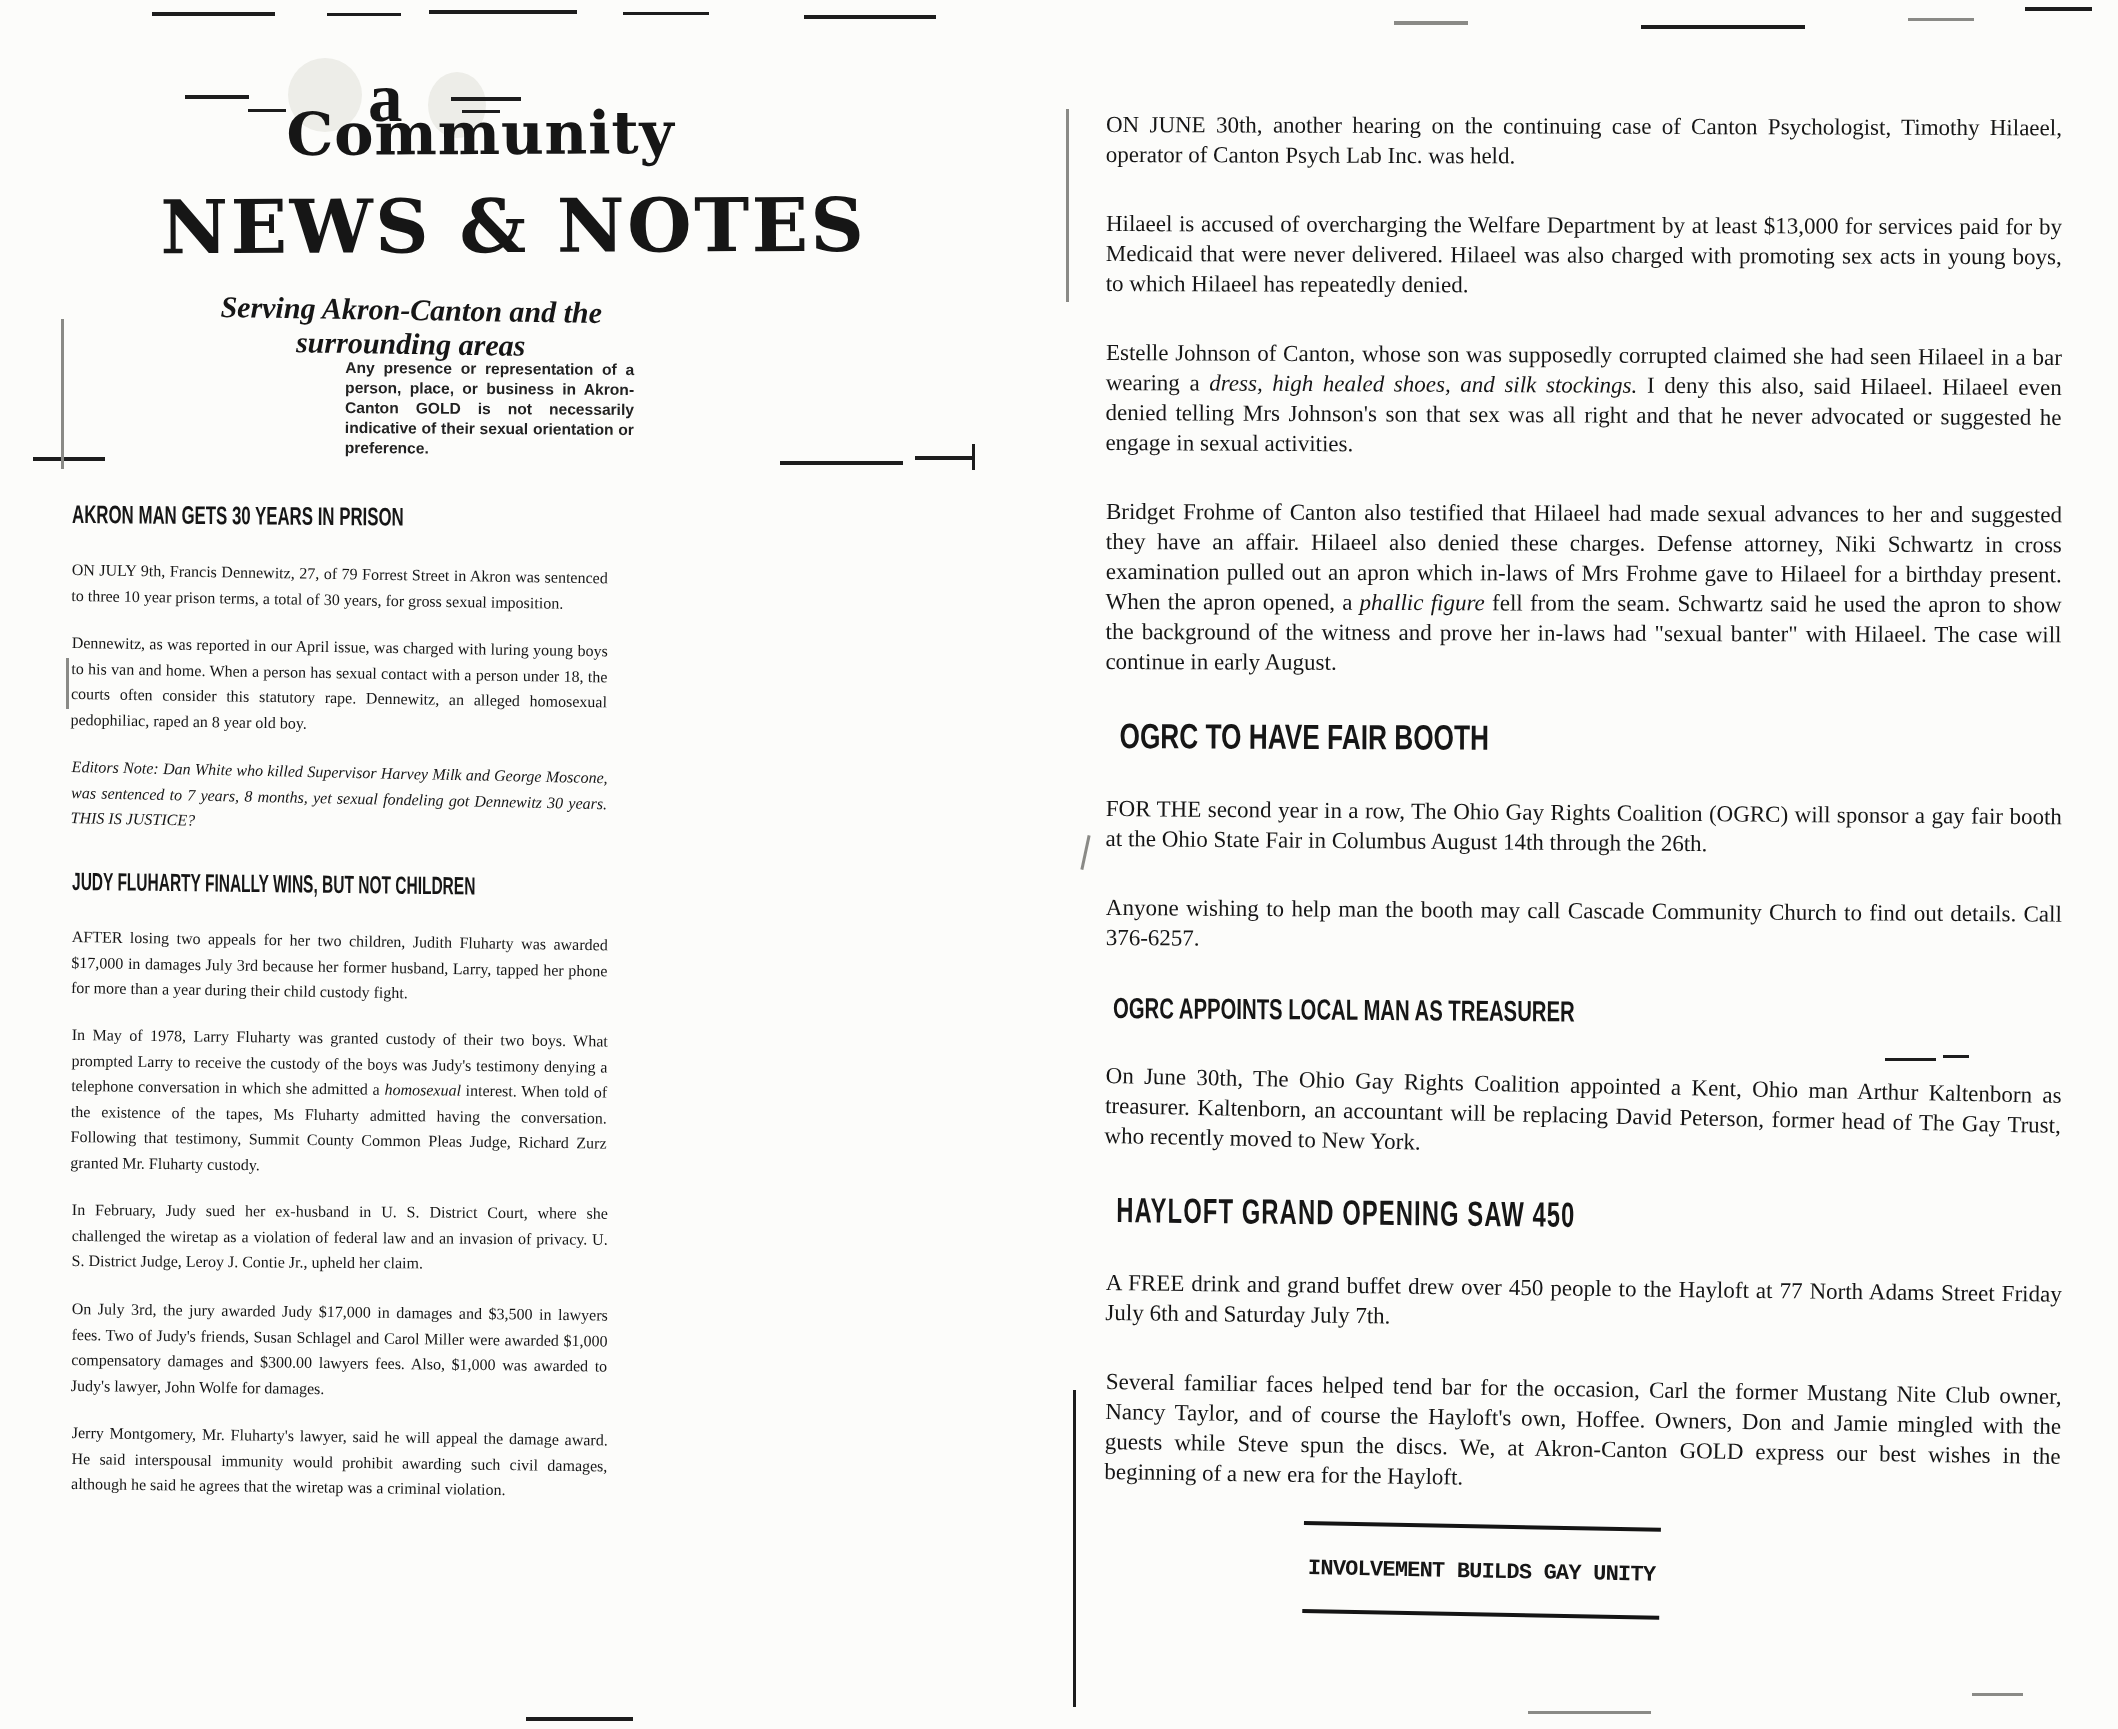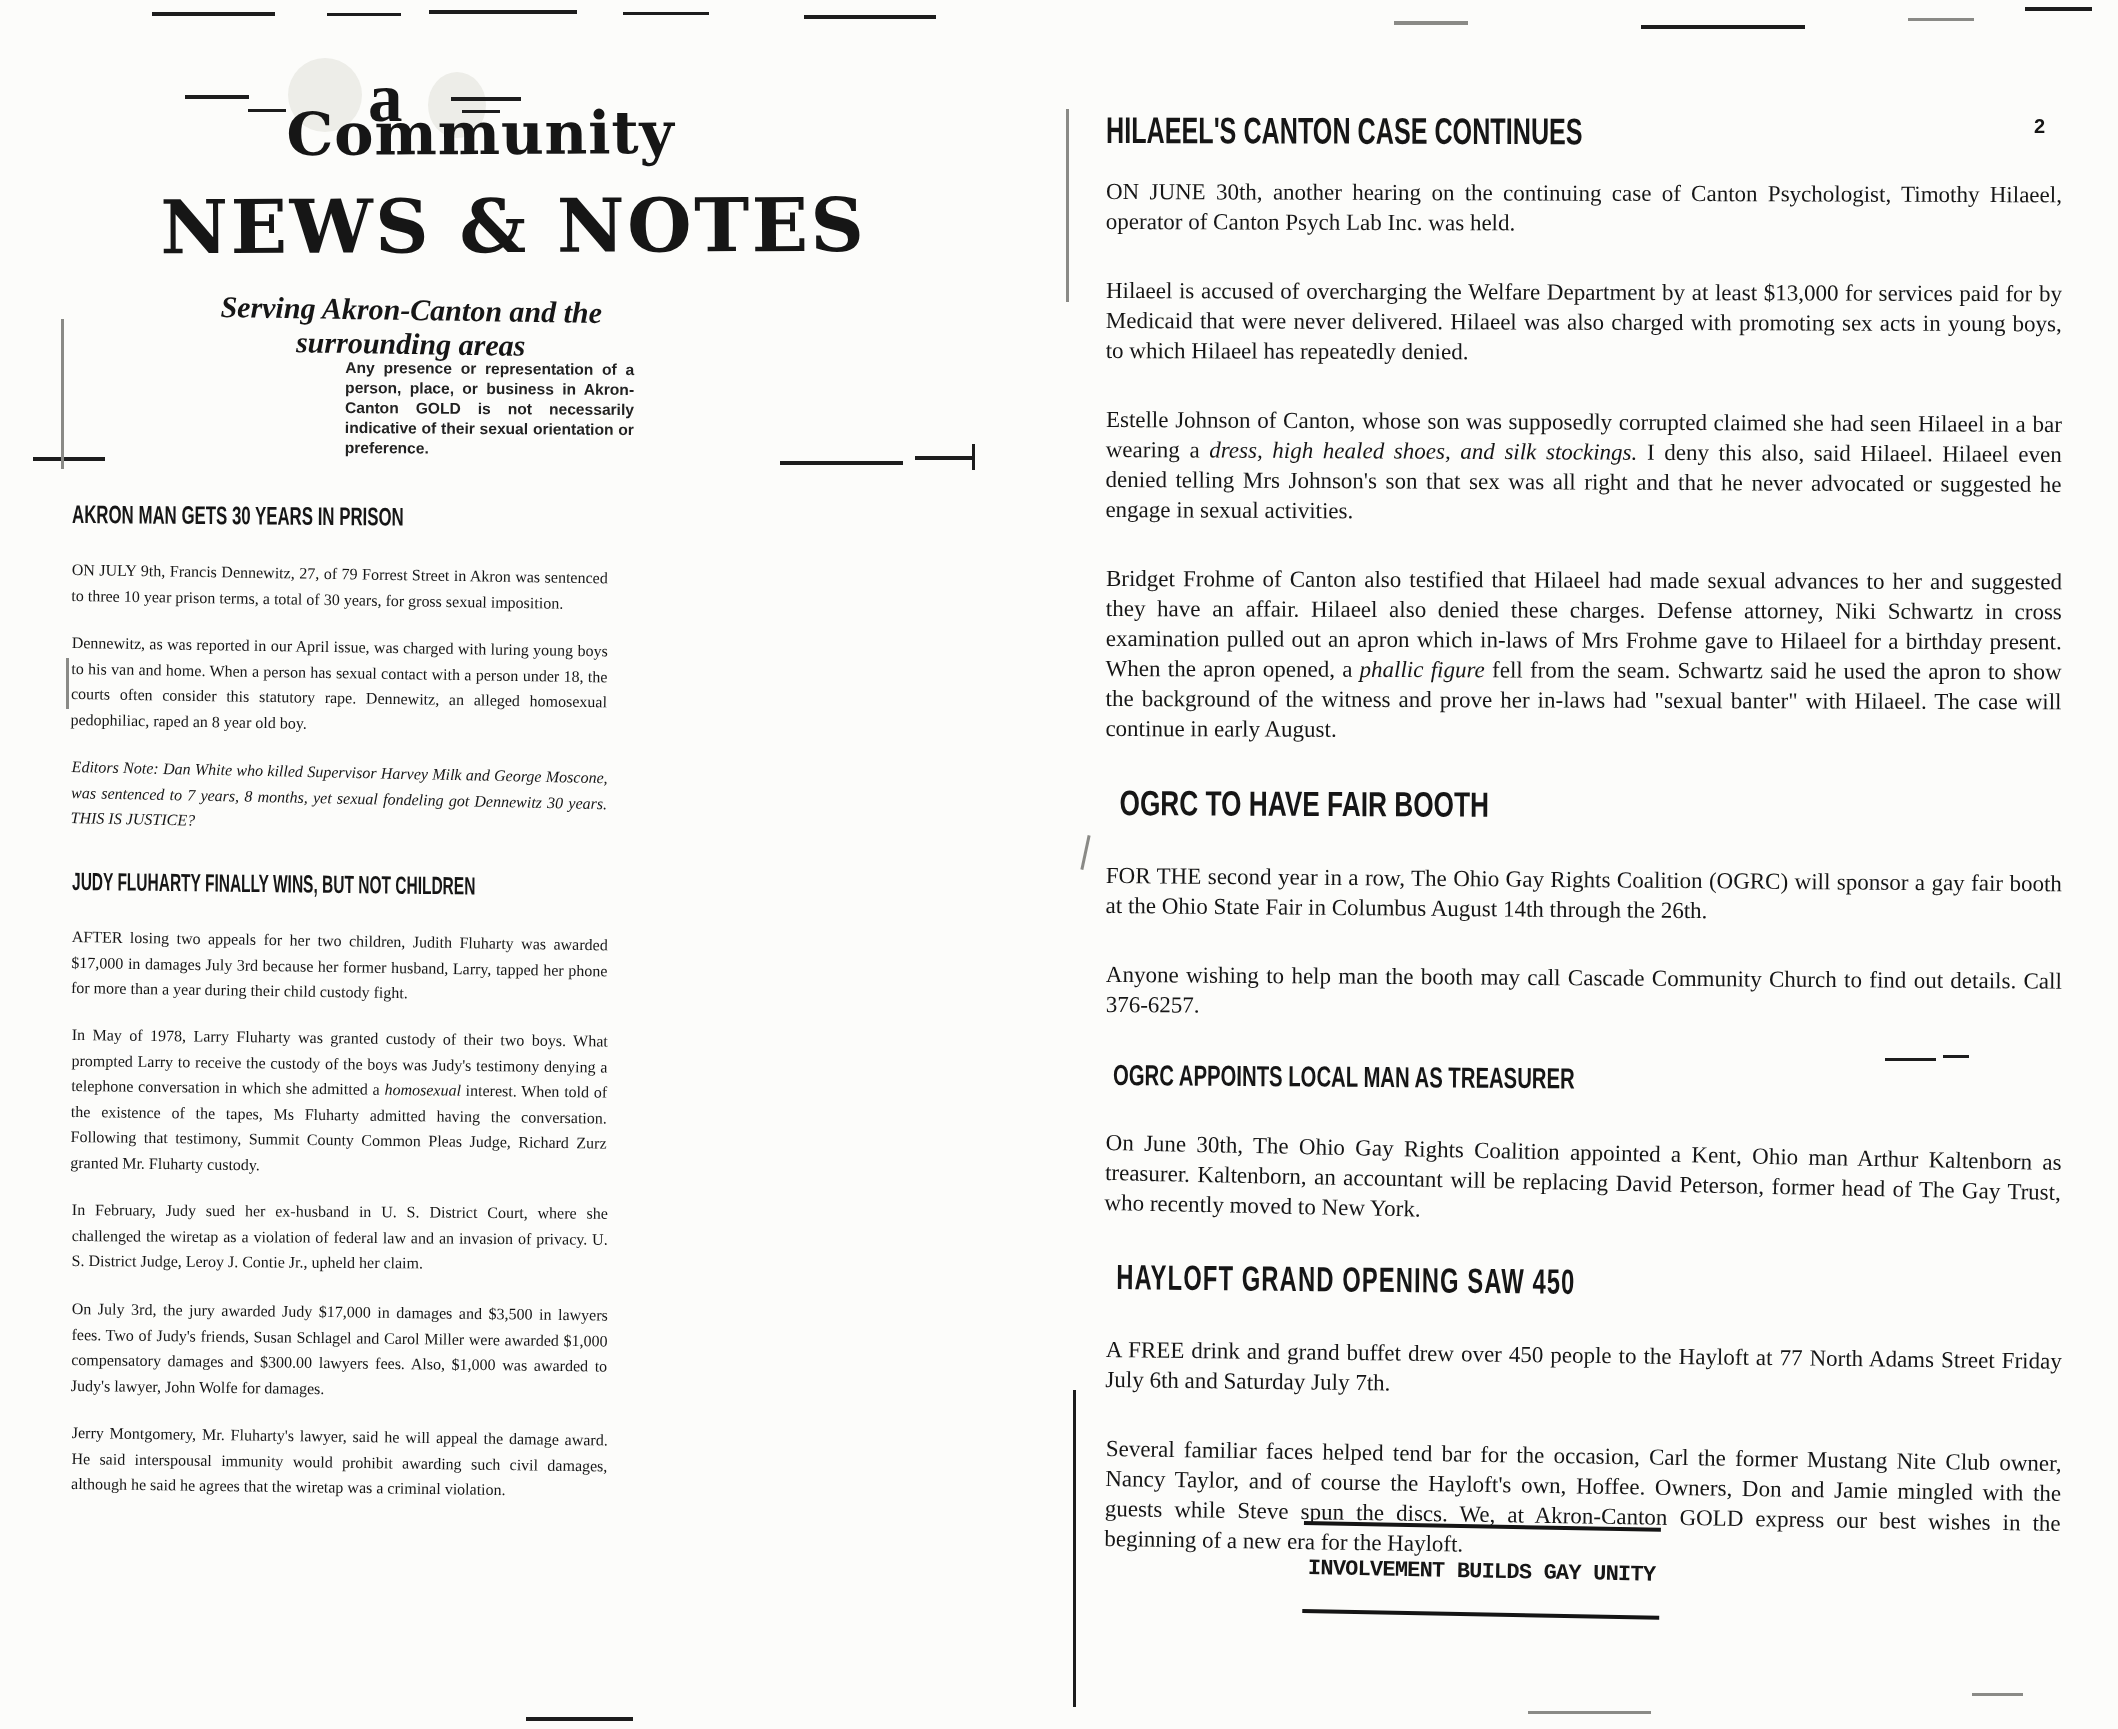--- a/index.html
+++ b/index.html
@@ -167,24 +167,20 @@
       <p class="r07"><span>In May of 1978, Larry Fluharty was granted custody of their two boys.  What prompted Larry to receive the custody of the boys was Judy's testimony denying a telephone conversation in which she admitted a </span><i>homosexual</i><span> interest.  When told of the existence of the tapes, Ms Fluharty admitted having the conversation.  Following that testimony, Summit County Common Pleas Judge, Richard Zurz granted Mr. Fluharty custody.</span></p>
       <p class="r04">In February, Judy sued her ex-husband in U. S. District Court, where she challenged the wiretap as a violation of federal law and an invasion of privacy. U. S. District Judge, Leroy J. Contie Jr., upheld her claim.</p>
       <p class="r07">On July 3rd, the jury awarded Judy $17,000 in damages and $3,500 in lawyers fees.  Two of Judy's friends, Susan Schlagel and Carol Miller were awarded $1,000 compensatory damages and $300.00 lawyers fees.  Also, $1,000 was awarded to Judy's lawyer, John Wolfe for damages.</p>
       <p class="r08">Jerry Montgomery, Mr. Fluharty's lawyer, said he will appeal the damage award. He said interspousal immunity would prohibit awarding such civil damages, although he said he agrees that the wiretap was a criminal violation.</p>
     </article>
 
   </section>
 
   <section class="col-right">
 
-    <div class="right-header">
-      <h1 class="hd hd-right1">HILAEEL'S CANTON CASE CONTINUES</h1>
-      <span class="page-num">2</span>
-    </div>
 
     <article>
       <p class="r02">ON JUNE 30th, another hearing on the continuing case of Canton Psychologist, Timothy Hilaeel, operator of Canton Psych Lab Inc. was held.</p>
       <p class="r02">Hilaeel is accused of overcharging the Welfare Department by at least $13,000 for services paid for by Medicaid that were never delivered.  Hilaeel was also charged with promoting sex acts in young boys, to which Hilaeel has repeatedly denied.</p>
       <p class="r03"><span>Estelle Johnson of Canton, whose son was supposedly corrupted claimed she had seen Hilaeel in a bar wearing a </span><i>dress, high healed shoes, and silk stockings.</i><span>  I deny this also, said Hilaeel.  Hilaeel even denied telling Mrs Johnson's son that sex was all right and that he never advocated or suggested he engage in sexual activities.</span></p>
       <p class="r02"><span>Bridget Frohme of Canton also testified that Hilaeel had made sexual advances to her and suggested they have an affair.  Hilaeel also denied these charges. Defense attorney, Niki Schwartz in cross examination pulled out an apron which in-laws of Mrs Frohme gave to Hilaeel for a birthday present.  When the apron opened, a </span><i>phallic figure</i><span> fell from the seam.  Schwartz said he used the apron to show the background of the witness and prove her in-laws had "sexual banter" with Hilaeel.  The case will continue in early August.</span></p>
     </article>
 
     <article>
       <h2 class="hd hd-right2">OGRC TO HAVE FAIR BOOTH</h2>

